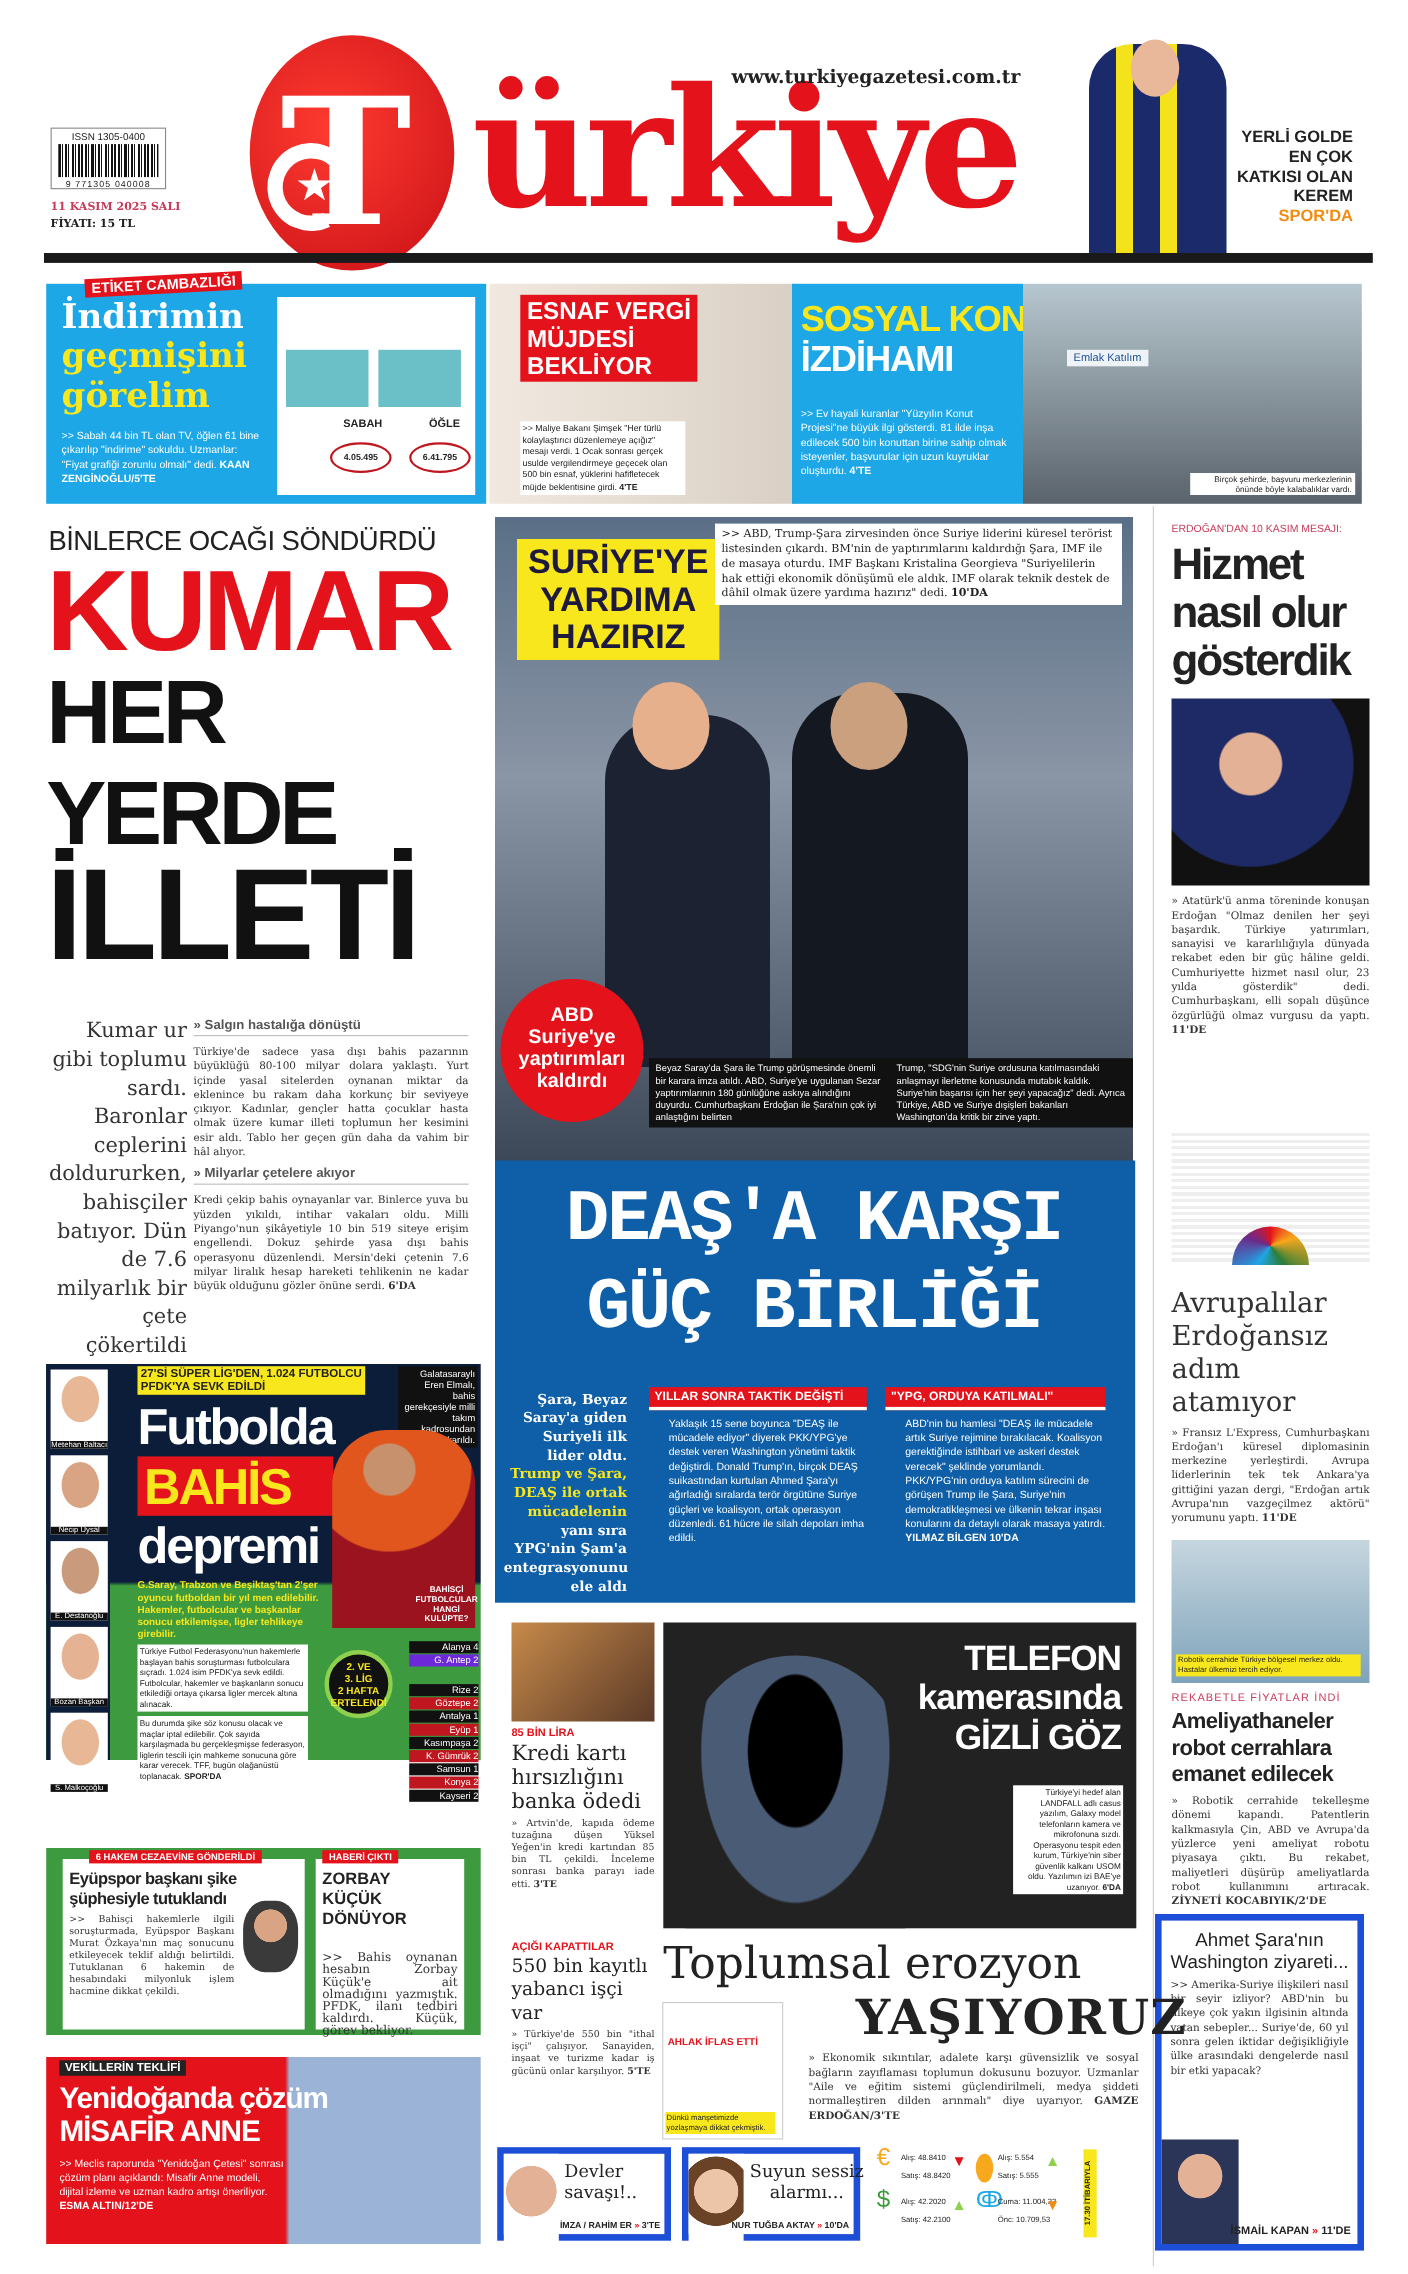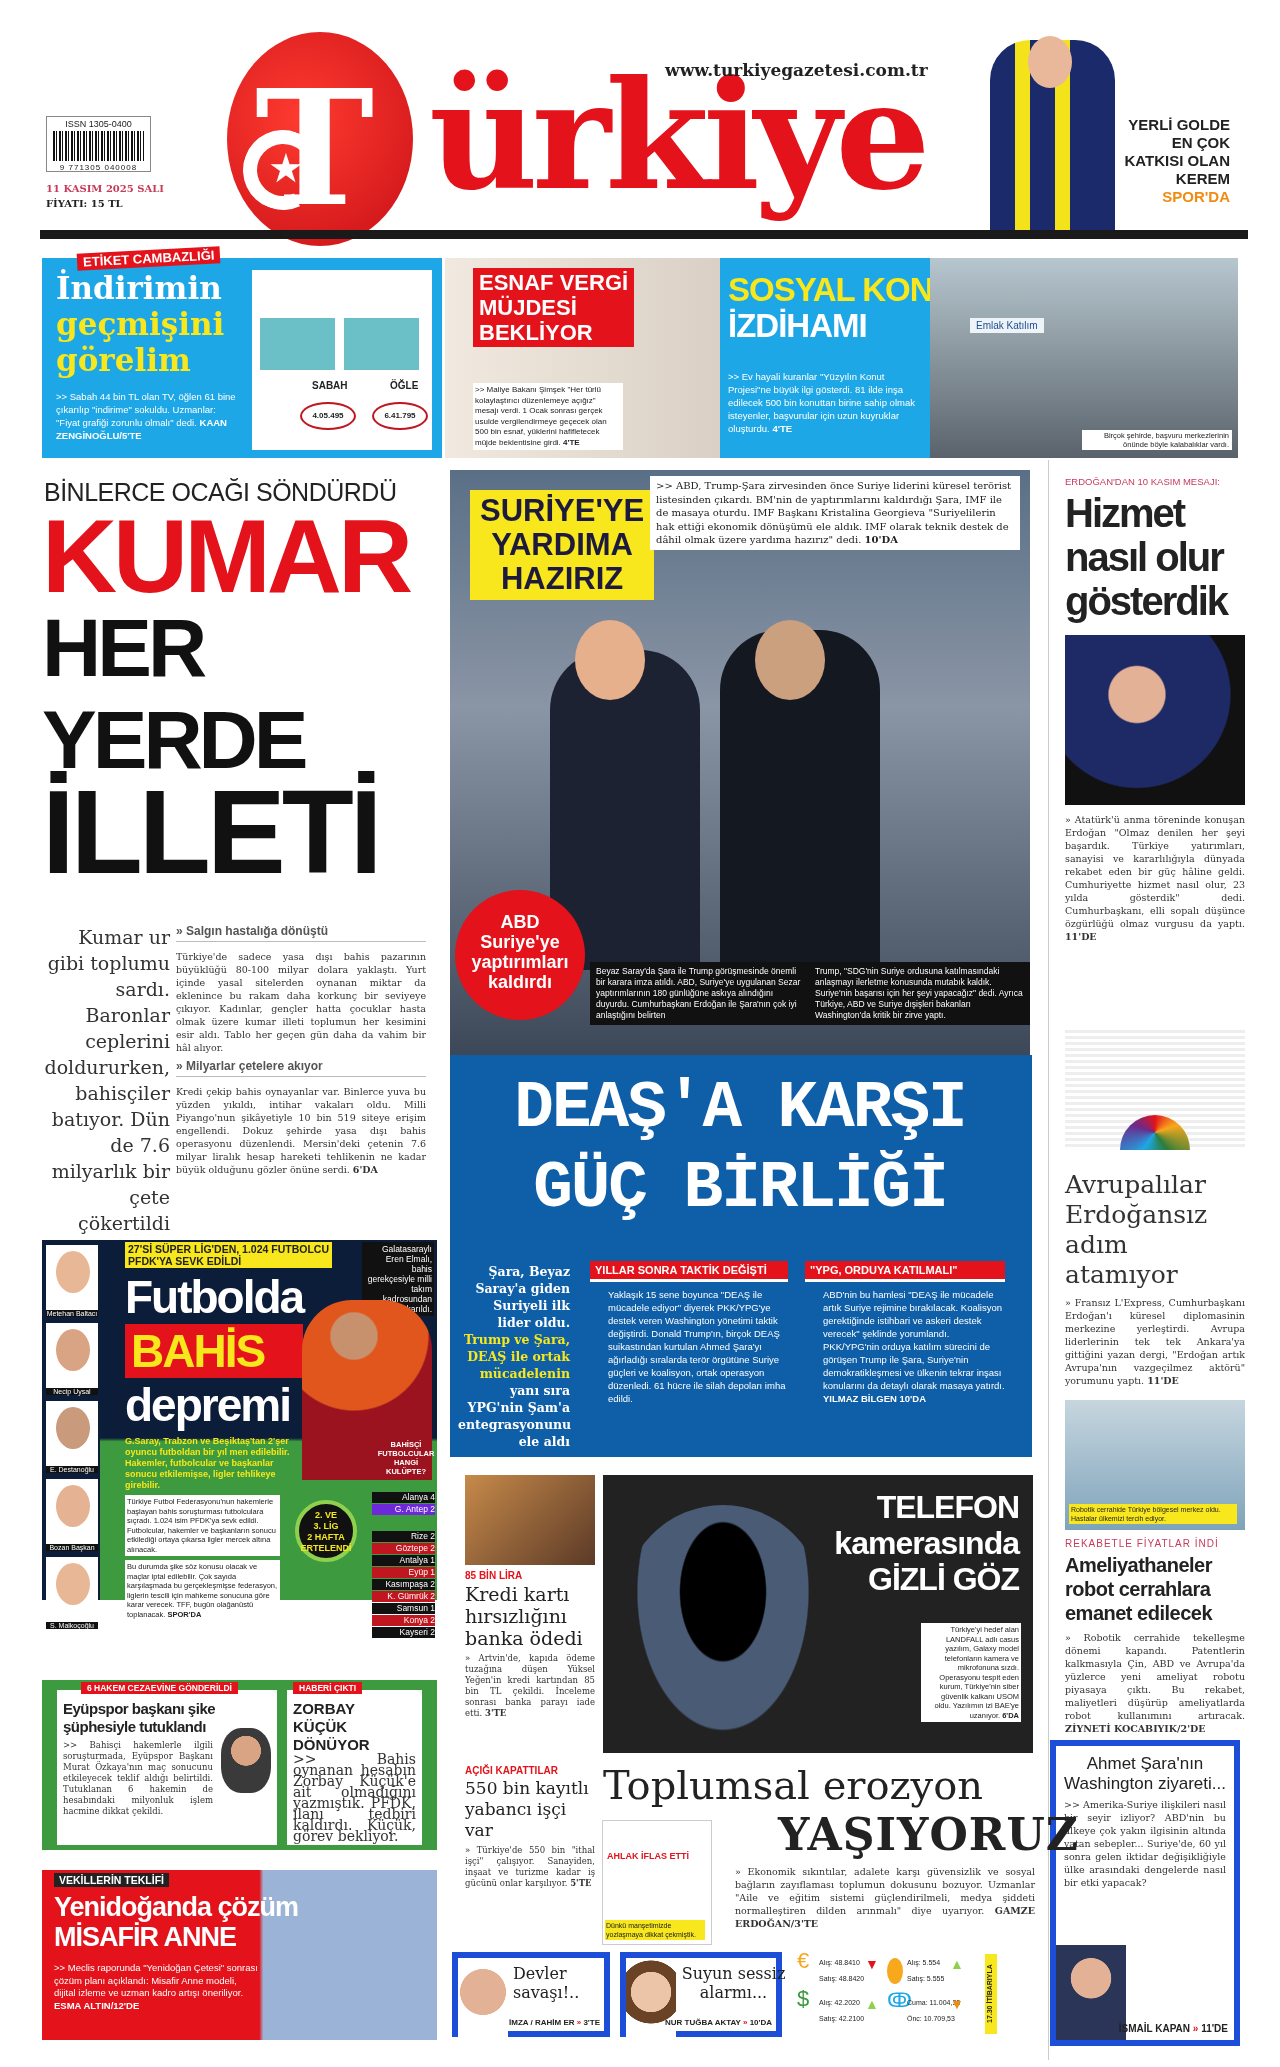--- a/index.html
+++ b/index.html
@@ -269,21 +269,21 @@
   </div>
   <div class="body" style="font-size:8.5px;line-height:11px;margin-top:4px;width:150px">&gt;&gt; Bahisçi hakemlerle ilgili soruşturmada, Eyüpspor Başkanı Murat Özkaya'nın maç sonucunu etkileyecek teklif aldığı belirtildi. Tutuklanan 6 hakemin de hesabındaki milyonluk işlem hacmine dikkat çekildi.</div>
   <div style="position:absolute;right:6px;top:38px;width:50px;height:65px;border-radius:40%;background:radial-gradient(circle at 50% 35%,#d9a483 0 30%,#3a3a3a 31%)"></div>
 </div>
 <div class="abs" style="left:287px;top:1690px;width:135px;height:155px;background:#fff;padding:4px 6px">
   <div class="tag" style="position:absolute;top:-8px;left:6px;font-size:8.5px">HABERİ ÇIKTI</div>
   <div style="font-weight:bold;font-size:15px;line-height:18px;margin-top:6px">
     <div>ZORBAY</div>
     <div>KÜÇÜK DÖNÜYOR</div>
   </div>
-  <div class="body" style="font-size:14px;line-height:11px;margin-top:0">&gt;&gt; Bahis oynanan hesabın Zorbay Küçük'e ait olmadığını yazmıştık. PFDK, ilanı tedbiri kaldırdı. Küçük, görev bekliyor.</div>
+  <div class="body" style="font-size:11px;line-height:11px;margin-top:20px">&gt;&gt; Bahis oynanan hesabın Zorbay Küçük'e ait olmadığını yazmıştık. PFDK, ilanı tedbiri kaldırdı. Küçük, görev bekliyor.</div>
 </div>
 
 <div class="abs" style="left:465px;top:1475px;width:130px;height:90px;background:linear-gradient(135deg,#c78a4a,#5b3a27)"></div>
 <div class="abs" style="left:465px;top:1570px;width:130px">
   <div style="color:#e3121b;font-size:10px;font-weight:bold">85 BİN LİRA</div>
   <div class="serif" style="font-size:19px;line-height:22px;margin-top:2px">
     <div>Kredi kartı</div>
     <div>hırsızlığını</div>
     <div>banka ödedi</div>
   </div>

